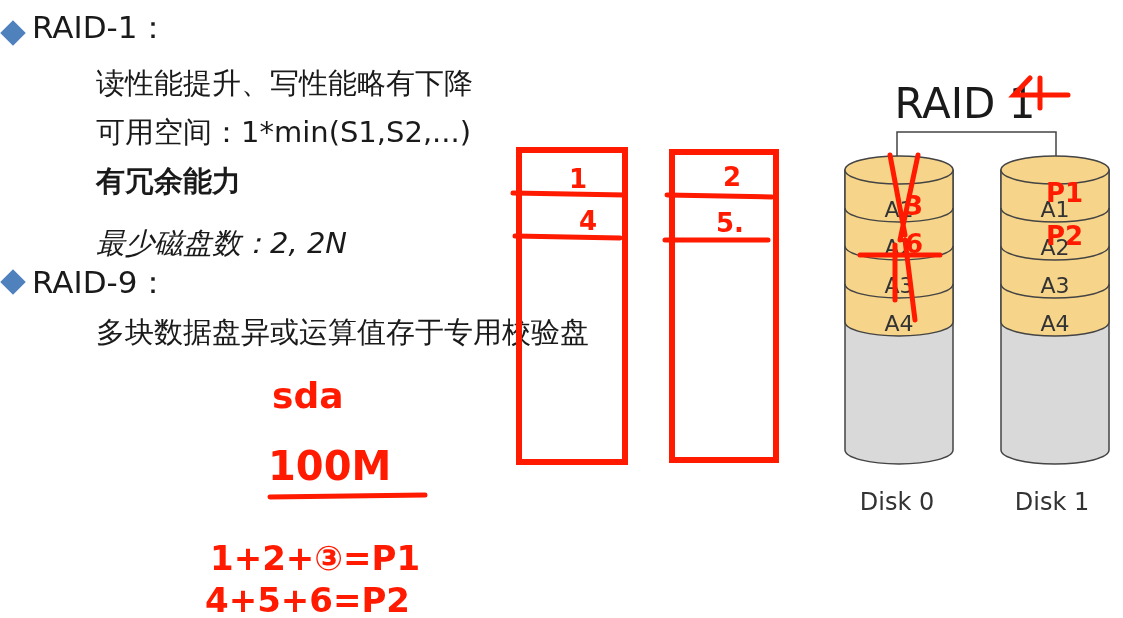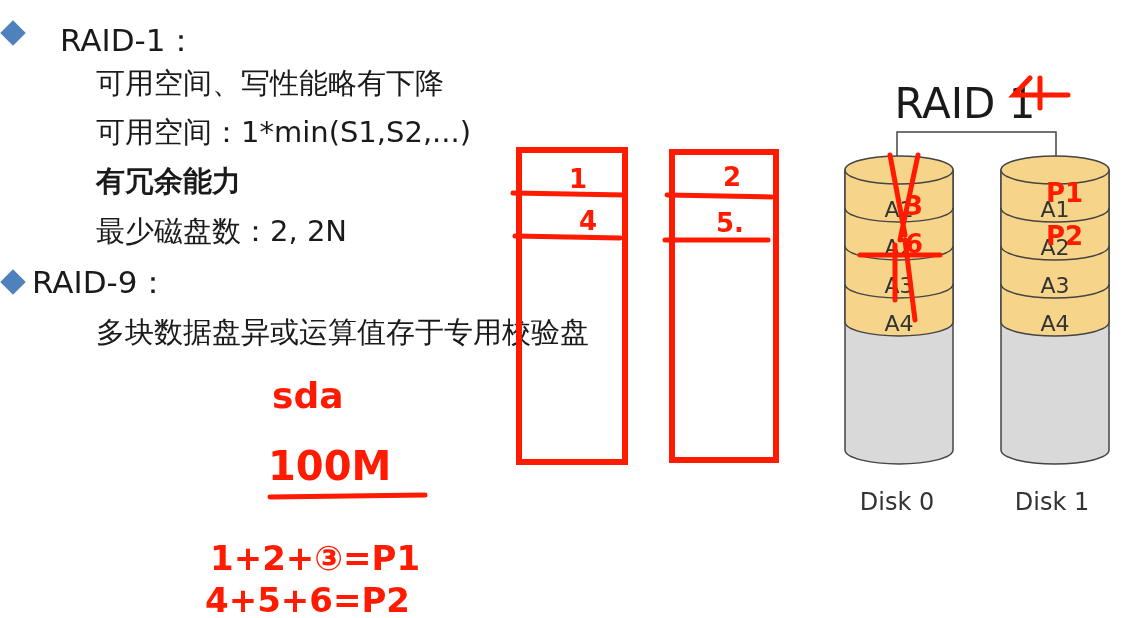--- a/index.html
+++ b/index.html
@@ -9,25 +9,25 @@
   .bullet { position:absolute; width:18px; height:18px; background:#4f81bd; transform:rotate(45deg); }
   .h { font-size:31px; left:32px; }
   .s { font-size:29px; left:96px; }
   svg { position:absolute; left:0; top:0; }
   .annot { pointer-events:none; }
 </style>
 </head>
 <body>
 
 <div class="bullet" style="left:4px;top:24px;"></div>
-<div class="line h" style="top:20px;margin-left:28px;">RAID-1：</div>
-<div class="line s" style="top:64px;">可用空间、写性能略有下降</div>
+<div class="line h" style="top:7px;">RAID-1：</div>
+<div class="line s" style="top:64px;">读性能提升、写性能略有下降</div>
 <div class="line s" style="top:113px;">可用空间：1*min(S1,S2,...)</div>
 <div class="line s" style="top:162px;font-weight:bold;">有冗余能力</div>
-<div class="line s" style="top:212px;">最少磁盘数：2, 2N</div>
+<div class="line s" style="top:224px;font-style:italic;">最少磁盘数：2, 2N</div>
 <div class="bullet" style="left:4px;top:273px;"></div>
 <div class="line h" style="top:262px;">RAID-9：</div>
 <div class="line s" style="top:313px;">多块数据盘异或运算值存于专用校验盘</div>
 
 <svg width="1123" height="618">
   <text x="965" y="118" font-size="42" text-anchor="middle" fill="#1a1a1a" font-family="DejaVu Sans, sans-serif">RAID 1</text>
   <polyline points="897,165 897,132 1056,132 1056,170" fill="none" stroke="#444" stroke-width="1.5"></polyline>
 
   <g>
     <path d="M845,170 L845,450 A54,14 0 0 0 953,450 L953,170" fill="#d9d9d9" stroke="#444" stroke-width="1.5"></path>

